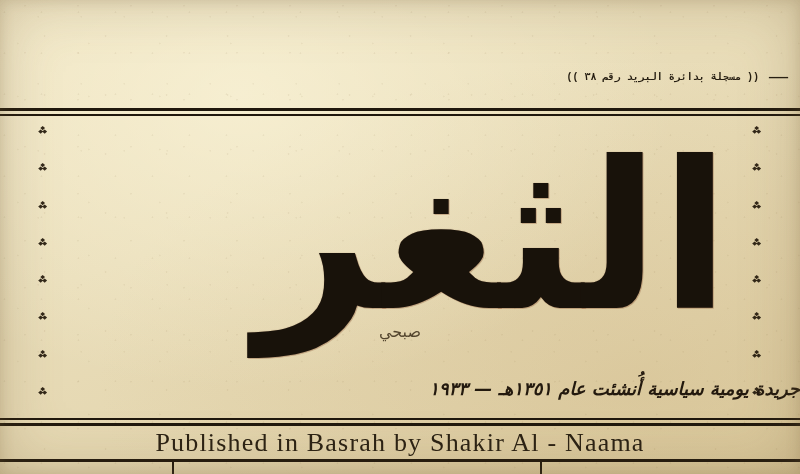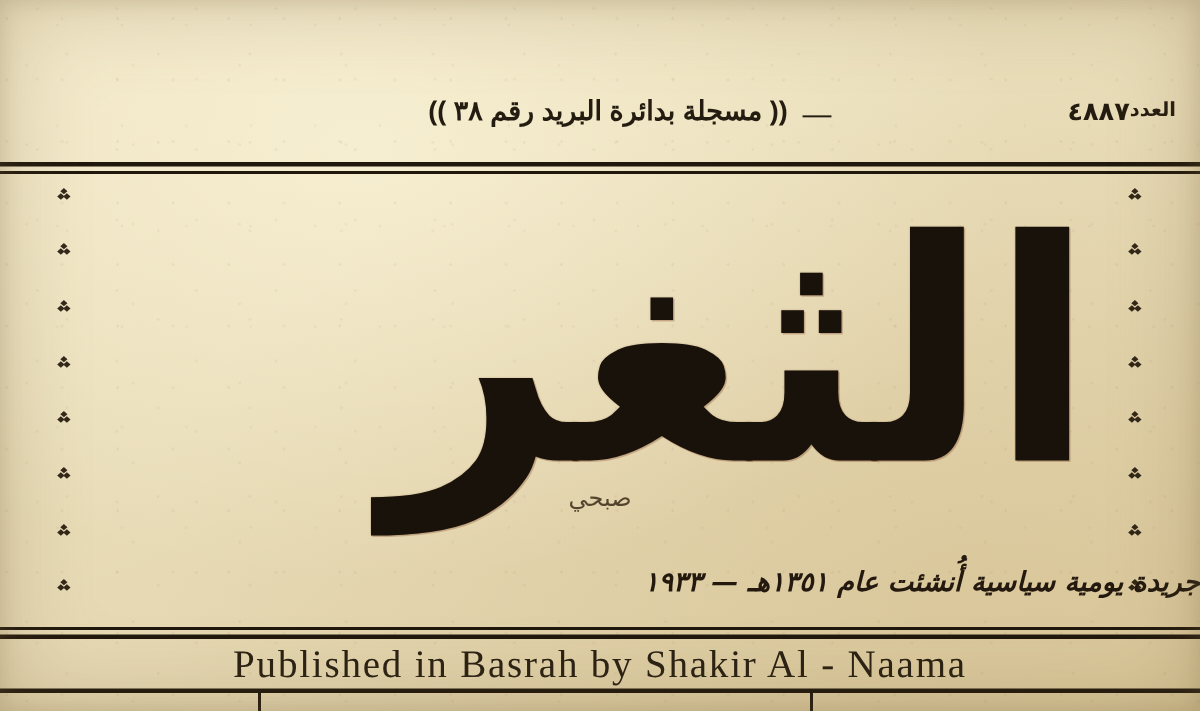--- a/index.html
+++ b/index.html
@@ -82,22 +82,22 @@
     font-size: 21px;
     font-weight: bold;
     letter-spacing: 0.5px;
   }
   .topline-dash {
     font-size: 19px;
     font-weight: bold;
     padding: 0 2px;
   }
   .topline-postal {
-    font-family: Liberation Sans, sans-serif;
-    font-size: 18px;
+    font-family: Liberation Mono, monospace;
+    font-size: 10px;
     font-weight: bold;
     transform: translateY(-2px);
   }
   .topline-spacer { width: 120px; }
 
   
   .rule {
     position: absolute;
     left: 0;
     right: 0;
@@ -225,23 +225,20 @@
   }
 </style>
 </head>
 <body>
 
 <div id="page">
 
   <div id="grain"></div>
 
   <div class="masthead-topline">
-    <div class="topline-issue">
-      <span class="issue-label">العدد</span><span>٤٨٨٧</span>
-    </div>
 
     <div class="topline-center">
       <span class="topline-dash">—</span>
       <span class="topline-postal">(( مسجلة بدائرة البريد رقم ٣٨ ))</span>
     </div>
 
     <div class="topline-spacer"></div>
   </div>
 
   <div class="rule rule-top-thick"></div>

